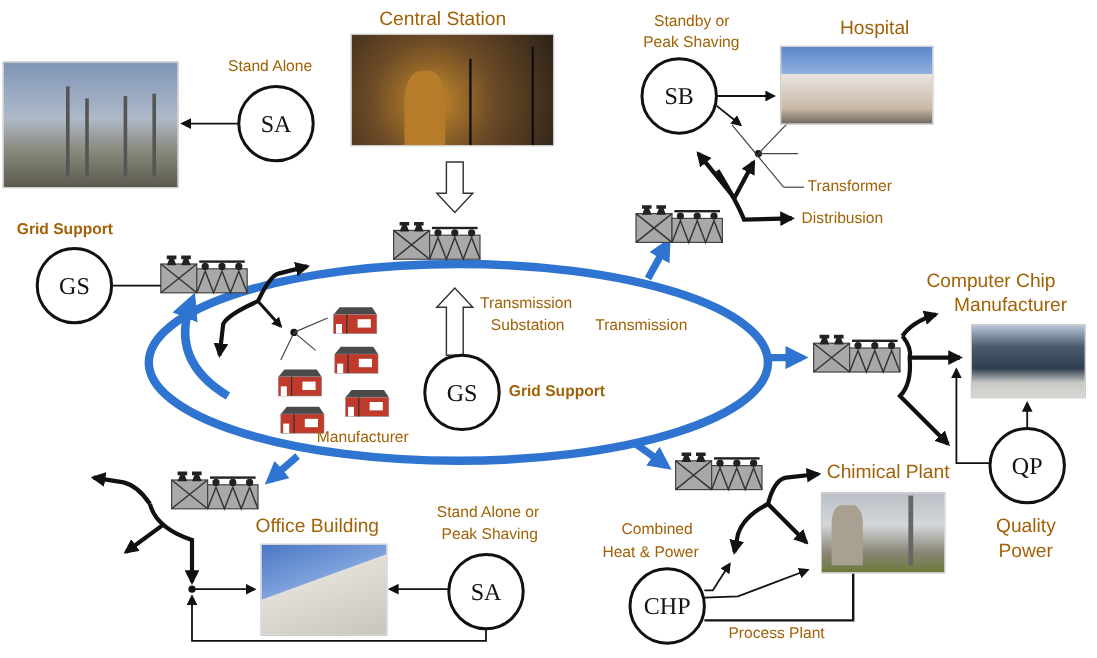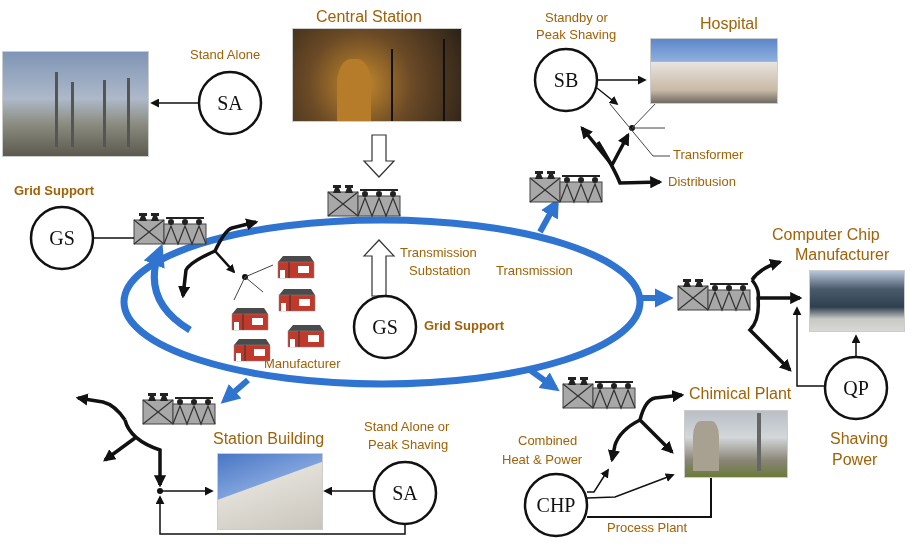--- a/index.html
+++ b/index.html
@@ -176,20 +176,20 @@
 <div class="lbl sz13" style="left:668px;top:175px;">Distribusion</div>
 <div class="lbl sz13 bold" style="left:14px;top:184px;">Grid Support</div>
 <div class="lbl sz13" style="left:400px;top:246px;">Transmission</div>
 <div class="lbl sz13" style="left:409px;top:264px;">Substation</div>
 <div class="lbl sz13" style="left:496px;top:264px;">Transmission</div>
 <div class="lbl sz13 bold" style="left:424px;top:319px;">Grid Support</div>
 <div class="lbl sz13" style="left:264px;top:357px;">Manufacturer</div>
 <div class="lbl sz16" style="left:772px;top:226px;">Computer Chip</div>
 <div class="lbl sz16" style="left:795px;top:246px;">Manufacturer</div>
 <div class="lbl sz16" style="left:689px;top:385px;">Chimical Plant</div>
-<div class="lbl sz16" style="left:830px;top:430px;">Shaving</div>
+<div class="lbl sz16" style="left:830px;top:430px;">Quality</div>
 <div class="lbl sz16" style="left:832px;top:451px;">Power</div>
 <div class="lbl sz13" style="left:518px;top:434px;">Combined</div>
 <div class="lbl sz13" style="left:502px;top:453px;">Heat &amp; Power</div>
 <div class="lbl sz13" style="left:607px;top:521px;">Process Plant</div>
-<div class="lbl sz16" style="left:213px;top:430px;">Station Building</div>
+<div class="lbl sz16" style="left:213px;top:430px;">Office Building</div>
 <div class="lbl sz13" style="left:364px;top:420px;">Stand Alone or</div>
 <div class="lbl sz13" style="left:368px;top:438px;">Peak Shaving</div>
 
 </body></html>

